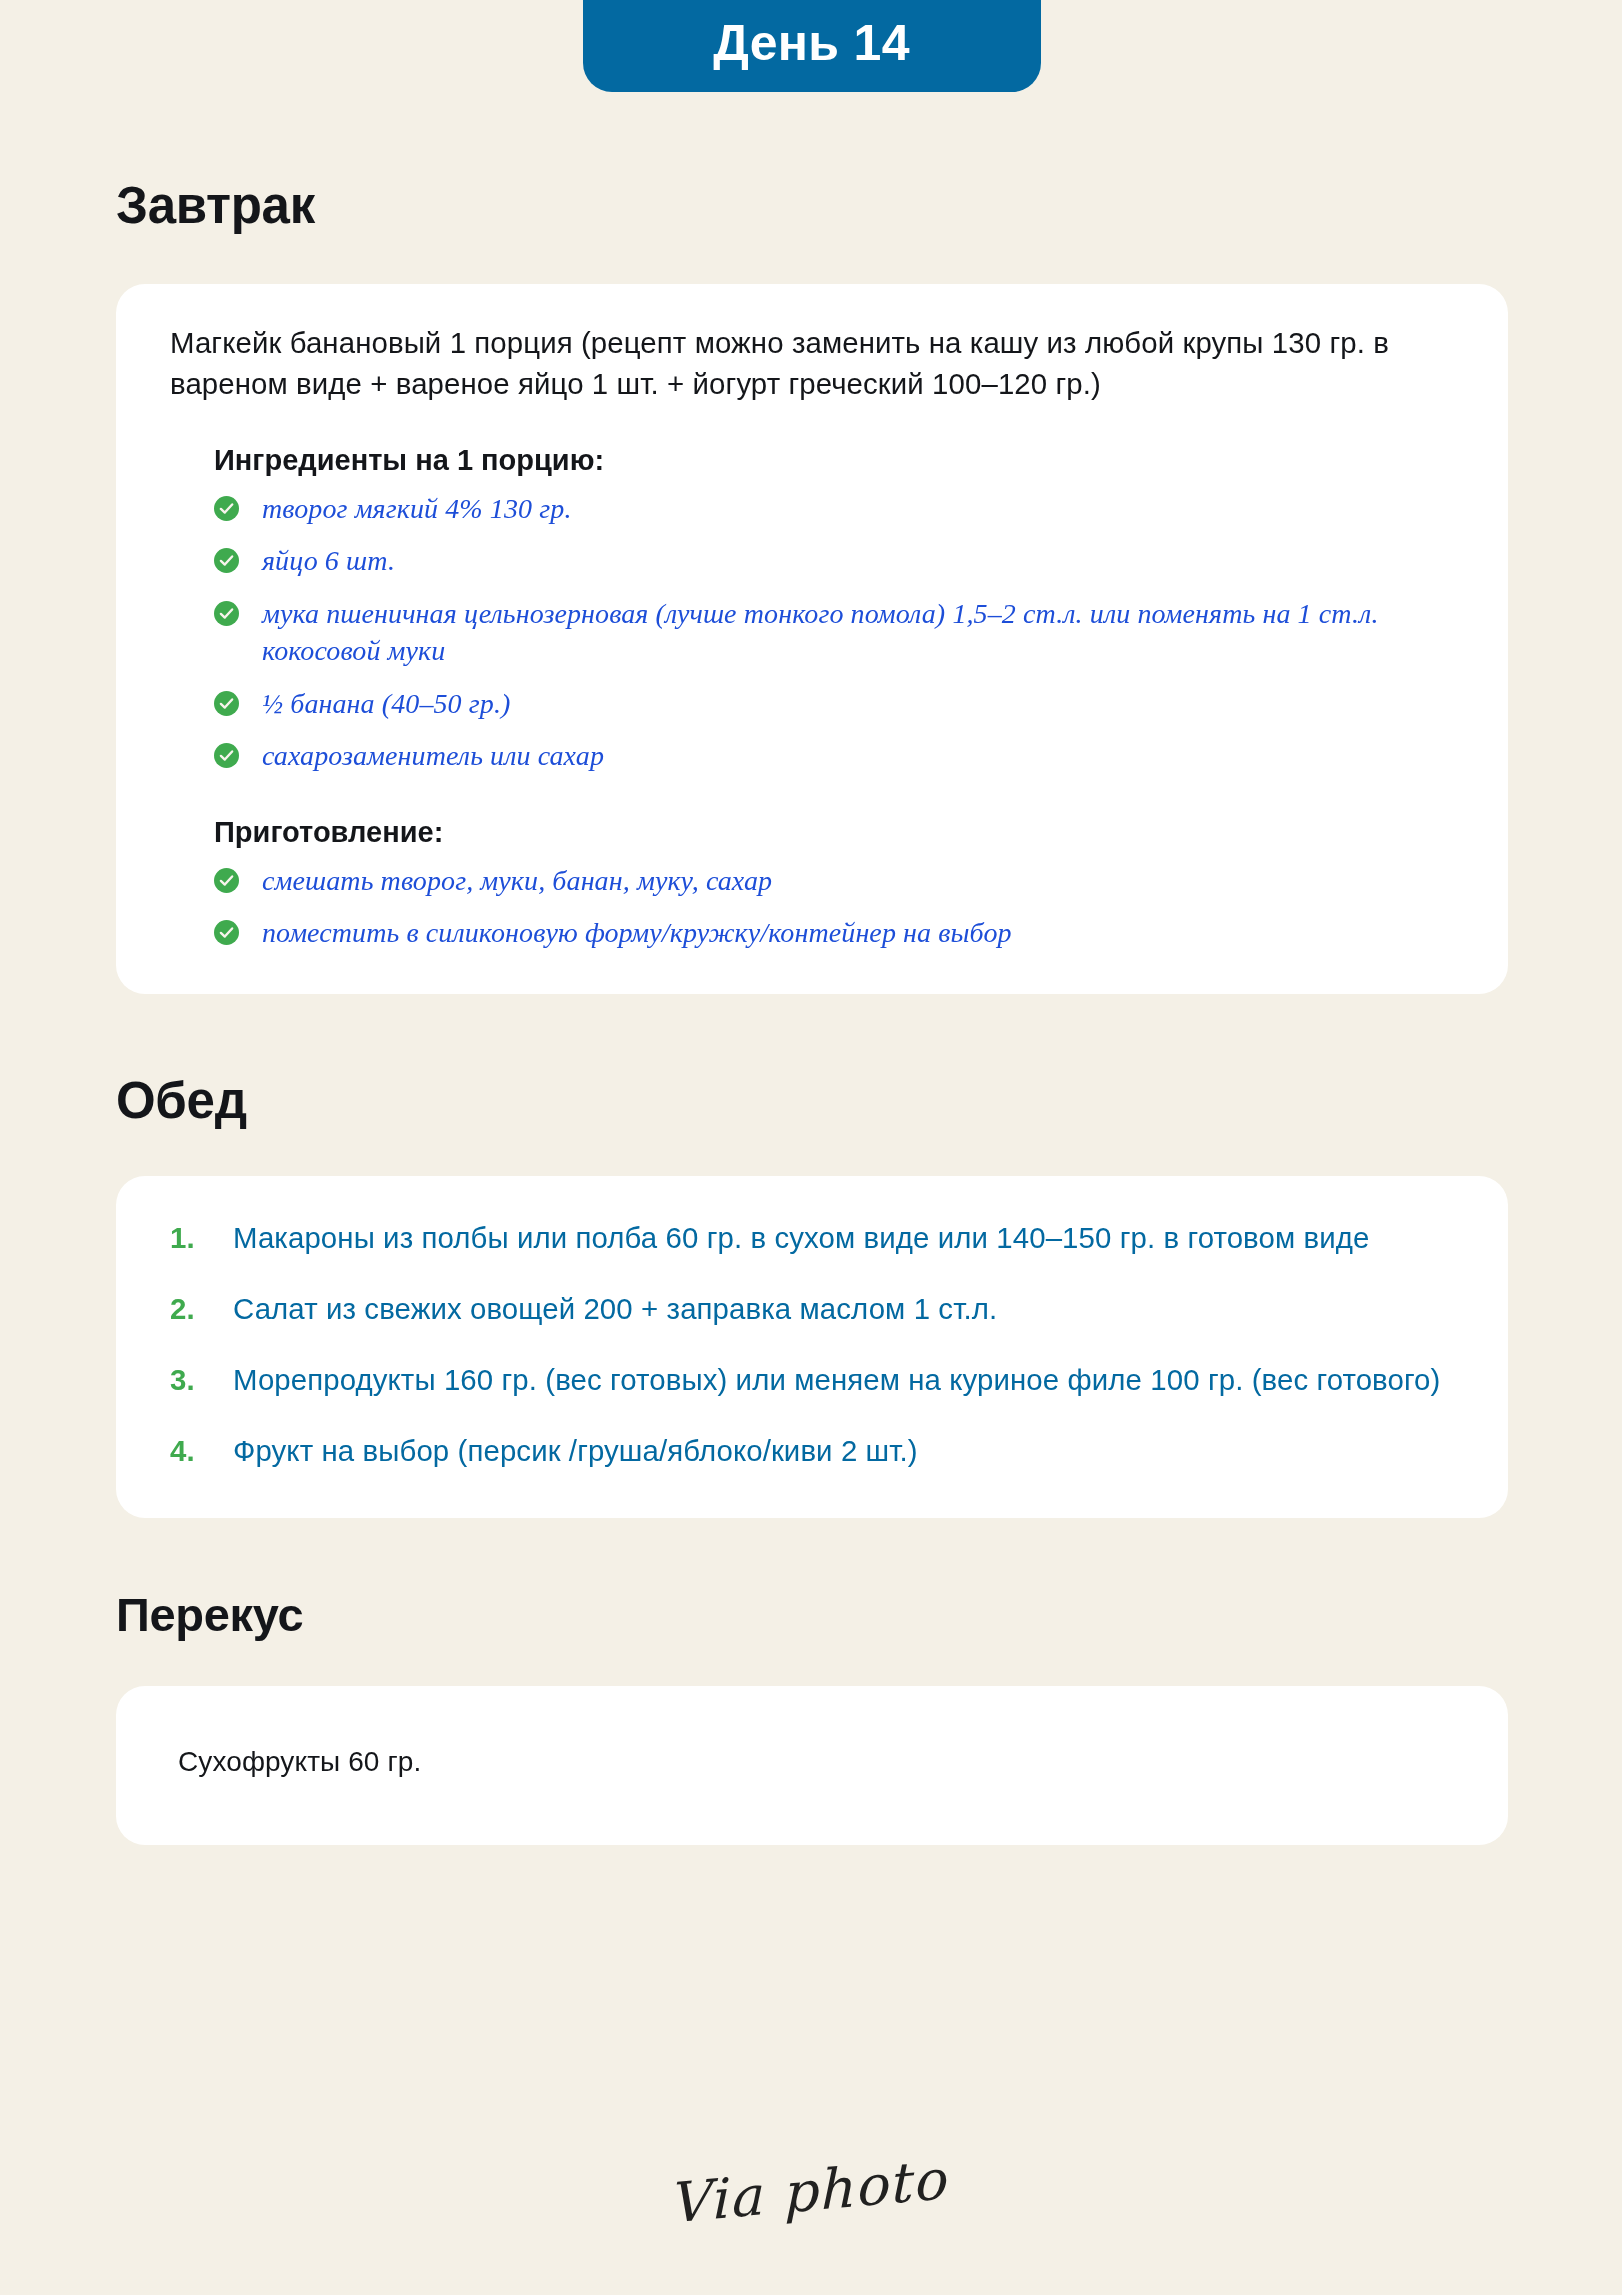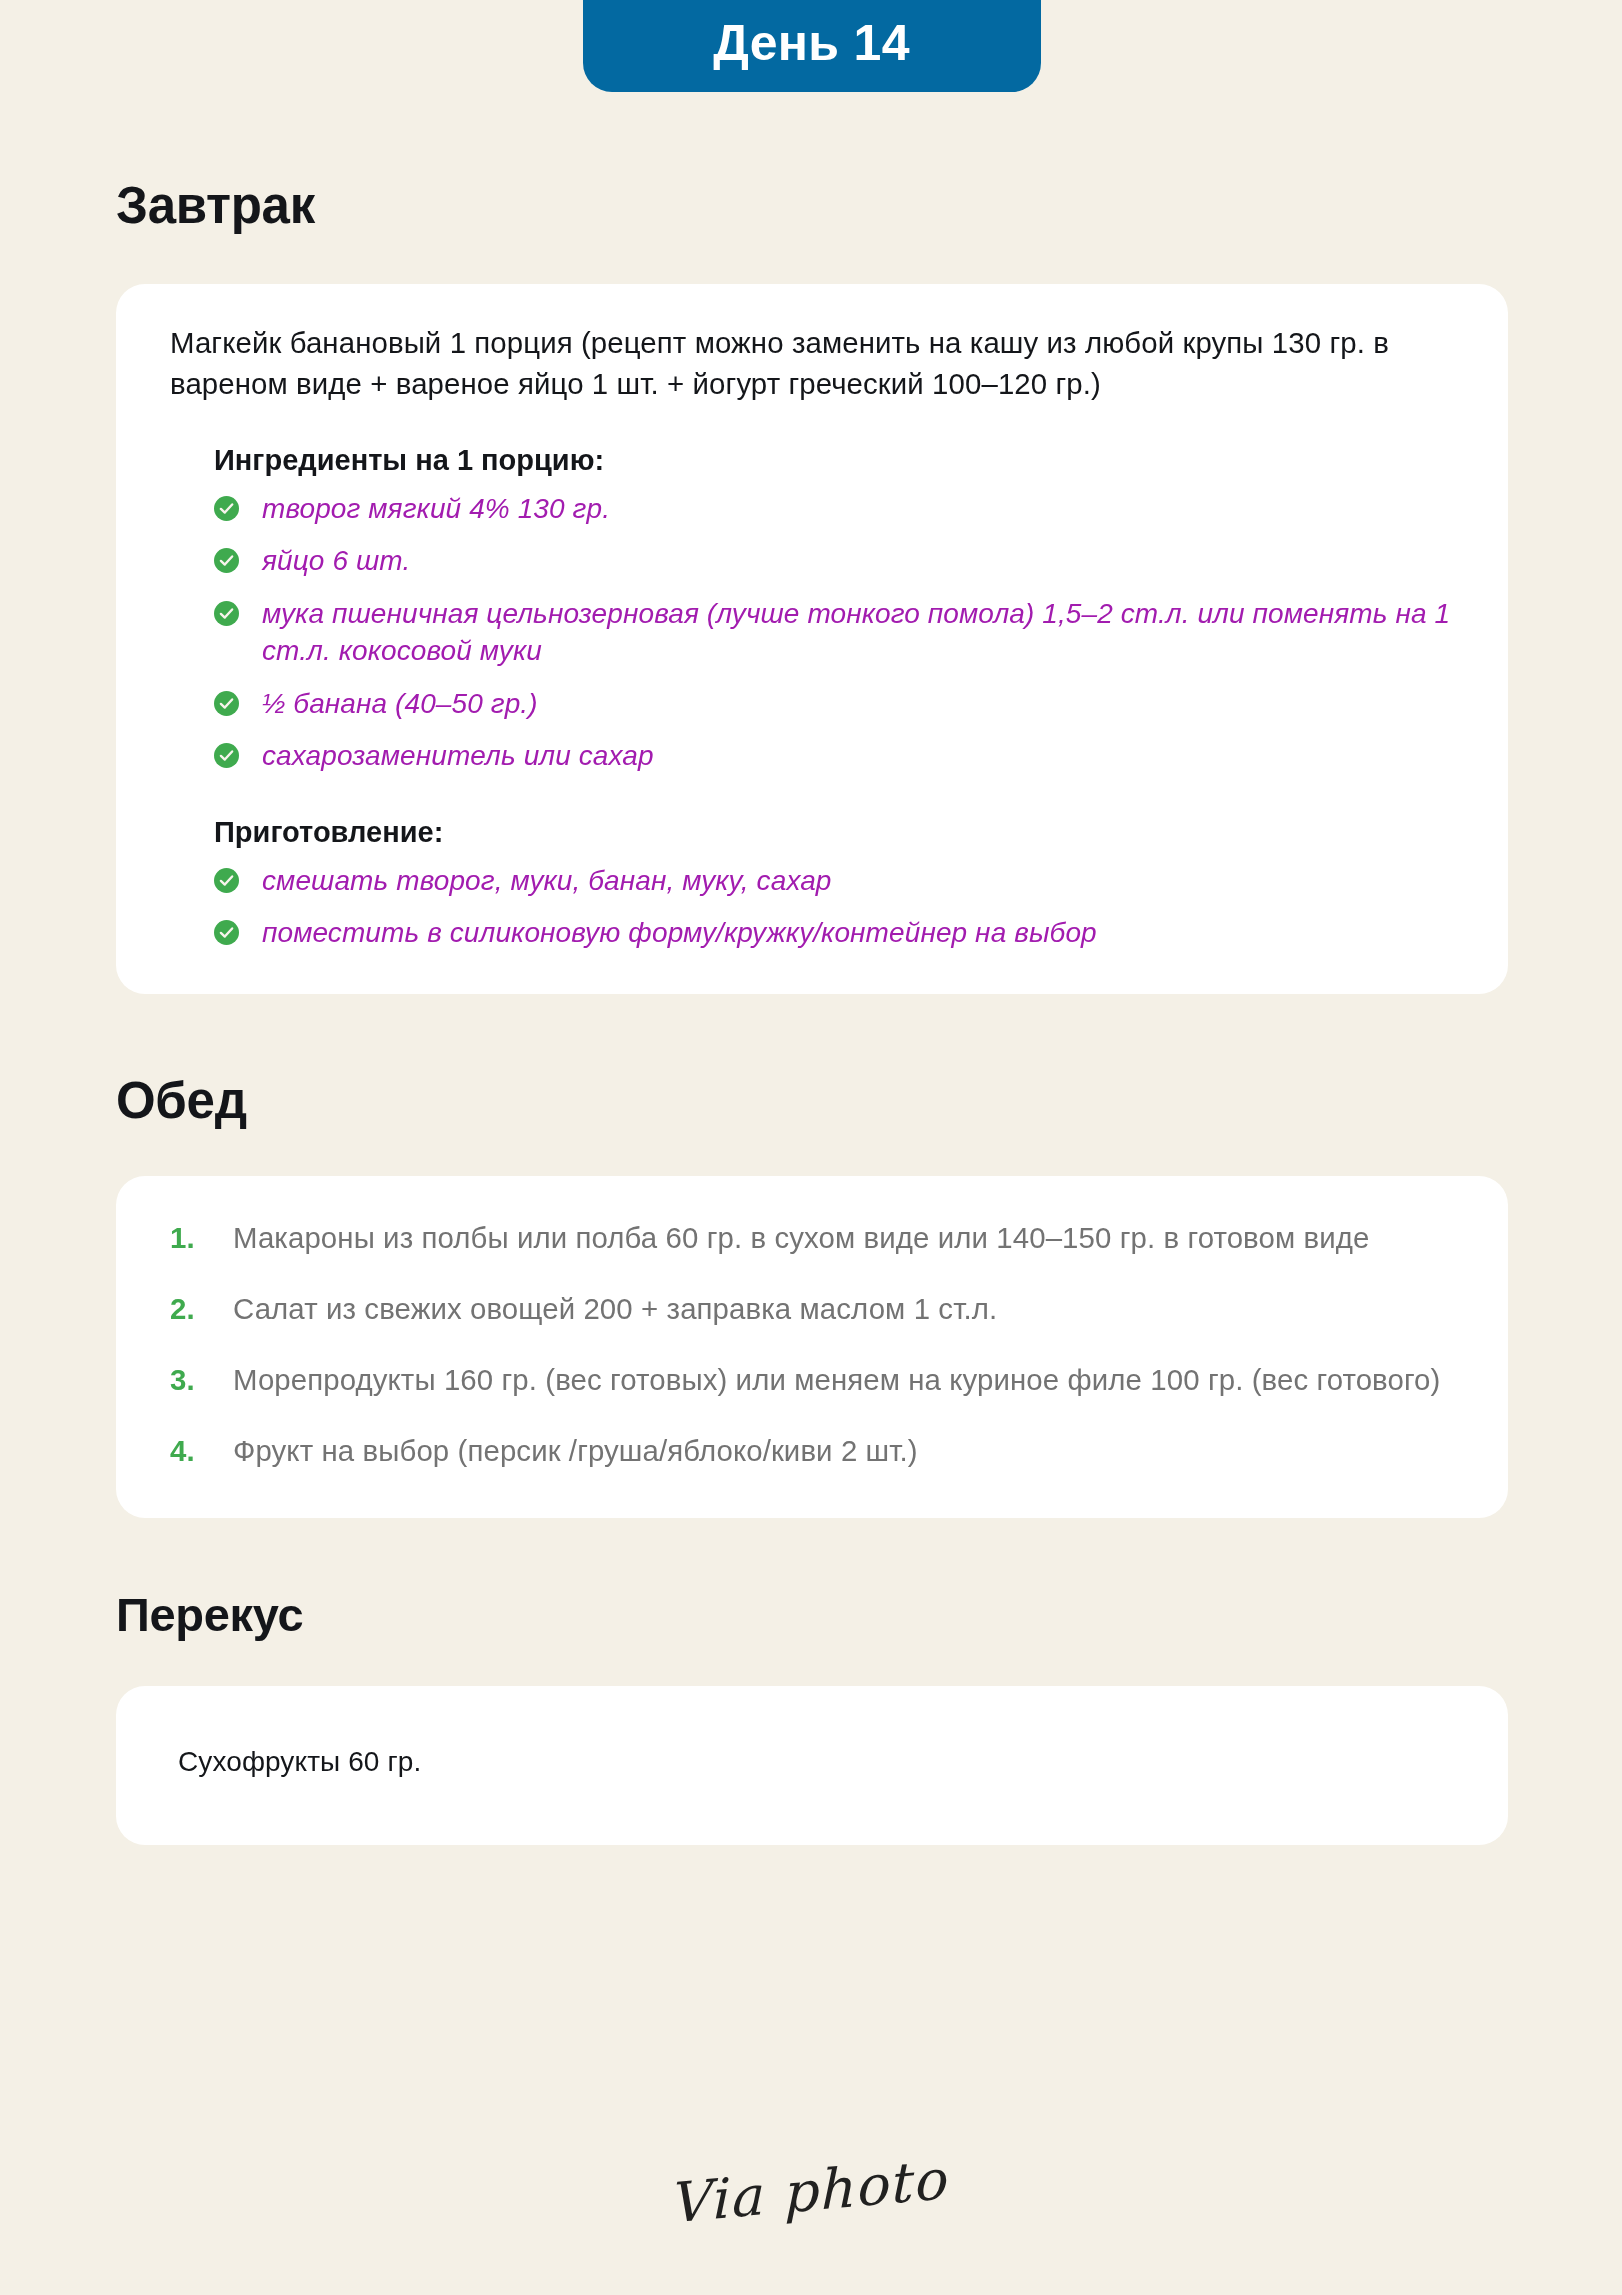--- a/index.html
+++ b/index.html
@@ -102,25 +102,26 @@
 
   ul.check-list {
     list-style: none;
     margin: 0;
     padding: 0;
   }
   ul.check-list li {
     position: relative;
     padding-left: 48px;
     margin-top: 14.4px;
-    color: #a21caf;
+    color: #1d4ed8;
     font-size: 28px;
     font-style: italic;
     line-height: 1.35;
     letter-spacing: 0.1px;
+    font-family: Liberation Serif, serif;
   }
   ul.check-list li:first-child { margin-top: 9.2px; }
 
   .check-icon {
     position: absolute;
     left: 0;
     top: 5.9px;
     width: 25px;
     height: 25px;
     display: block;
@@ -132,21 +133,21 @@
     list-style: none;
     margin: 0;
     padding: 0;
     counter-reset: lunch;
   }
   ol.num-list li {
     position: relative;
     counter-increment: lunch;
     padding-left: 63px;
     margin-top: 30px;
-    color: #737373;
+    color: #0369a1;
     font-size: 29.4px;
     line-height: 1.4;
     letter-spacing: 0.1px;
   }
   ol.num-list li:first-child { margin-top: 0; }
   ol.num-list li::before {
     content: counter(lunch) ".";
     position: absolute;
     left: 0;
     top: 0;

